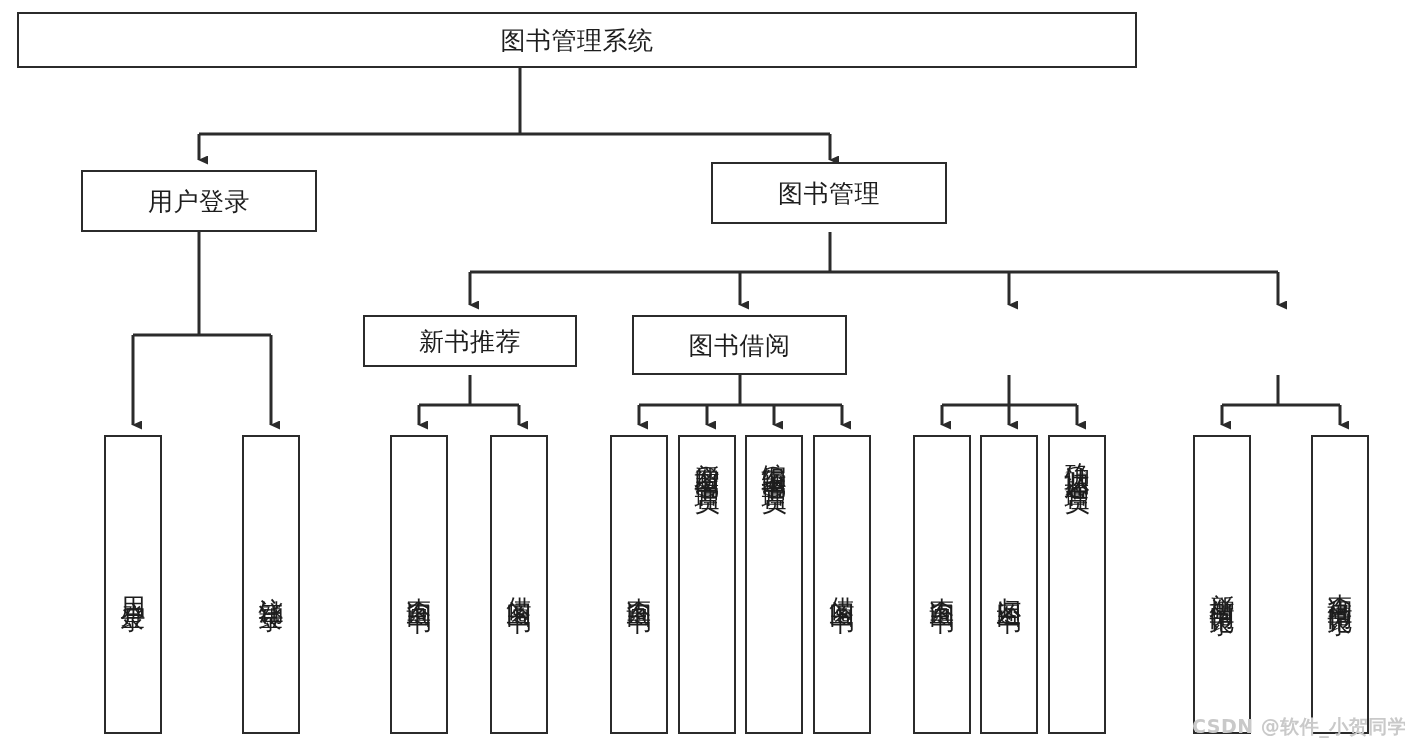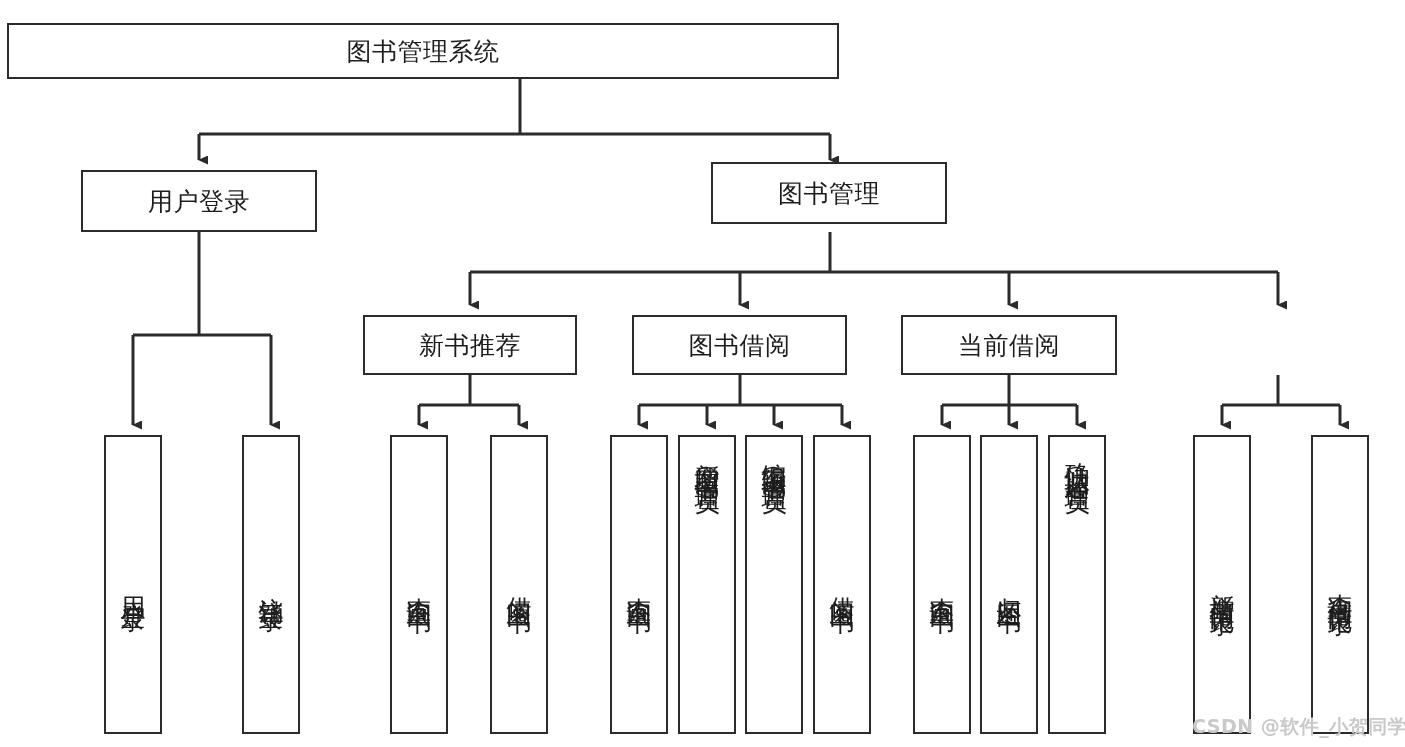--- a/index.html
+++ b/index.html
@@ -124,40 +124,37 @@
       <path d="M1009,405 L1009,425" marker-end="url(#arrowhead)"></path>
       <path d="M1077,405 L1077,425" marker-end="url(#arrowhead)"></path>
 
       <path d="M1278,375 L1278,405"></path>
       <path d="M1222,405 L1340,405"></path>
       <path d="M1222,405 L1222,425" marker-end="url(#arrowhead)"></path>
       <path d="M1340,405 L1340,425" marker-end="url(#arrowhead)"></path>
     </g>
   </svg>
 
-  <div class="node horiz root" style="left:7px; top:12px; width:832px; height:56px;margin-top:11px;">
+  <div class="node horiz root" style="left:17px; top:12px; width:1120px; height:56px;">
     <span class="node-label">图书管理系统</span>
   </div>
 
   <div class="node horiz" style="left:81px; top:170px; width:236px; height:62px;">
     <span class="node-label">用户登录</span>
   </div>
   <div class="node horiz" style="left:711px; top:162px; width:236px; height:62px;">
     <span class="node-label">图书管理</span>
   </div>
 
-  <div class="node horiz" style="left:363px; top:315px; width:214px; height:60px;">
+  <div class="node horiz" style="left:363px; top:315px; width:214px; height:52px;">
     <span class="node-label">新书推荐</span>
   </div>
   <div class="node horiz" style="left:632px; top:315px; width:215px; height:60px;">
     <span class="node-label">图书借阅</span>
   </div>
-  <div class="node horiz" style="left:901px; top:315px; width:216px; height:60px;">
-    <span class="node-label">当前借阅</span>
-  </div>
 
   <div class="node vert centered" style="left:104px; top:435px; width:58px; height:299px;">
     <span class="node-label">用户登录</span>
   </div>
   <div class="node vert centered" style="left:242px; top:435px; width:58px; height:299px;">
     <span class="node-label">注销登录</span>
   </div>
 
   <div class="node vert centered" style="left:390px; top:435px; width:58px; height:299px;">
     <span class="node-label">查询图书</span>

